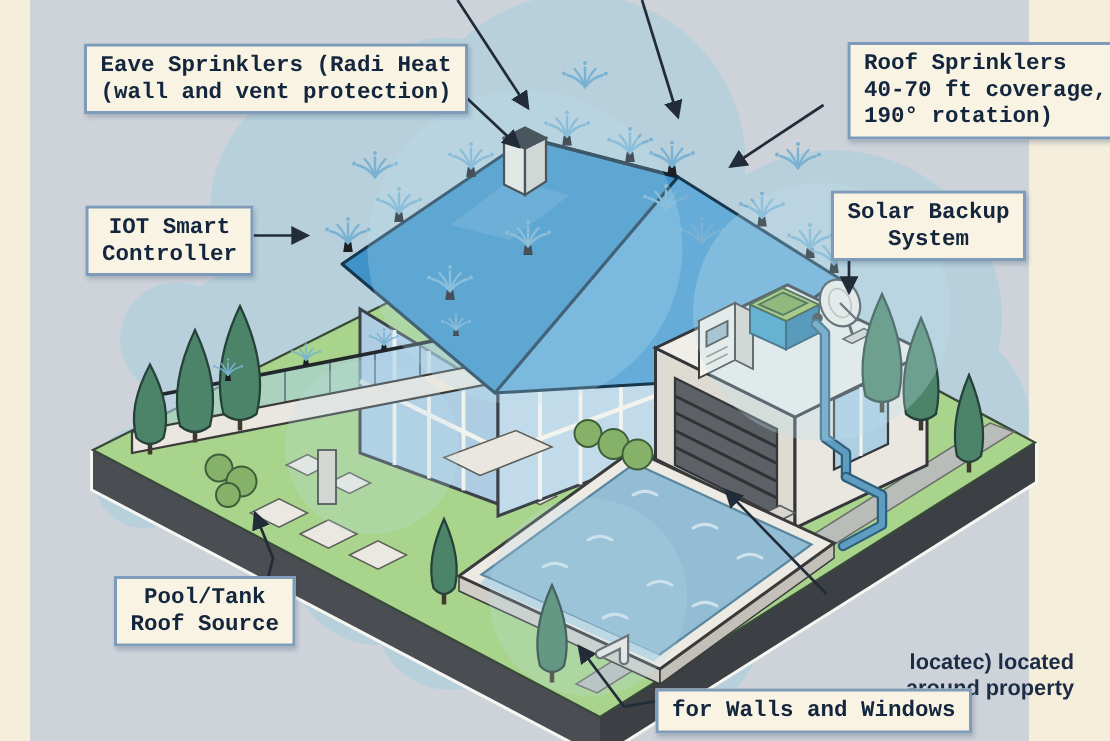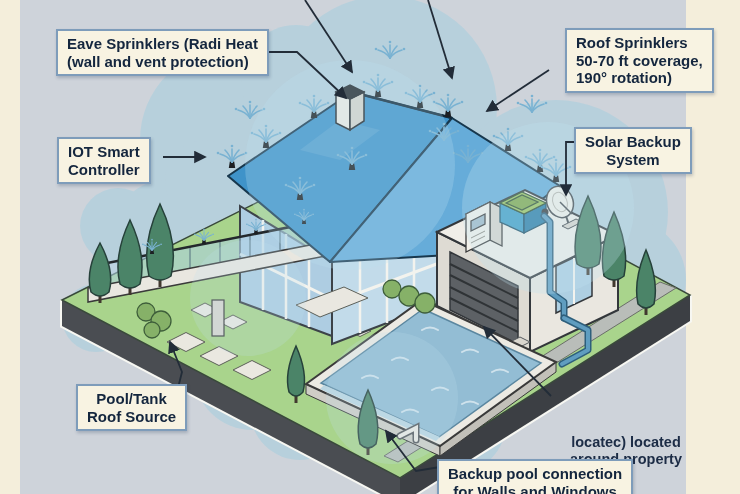--- a/index.html
+++ b/index.html
@@ -4,31 +4,31 @@
 <style>
   html,body{margin:0;padding:0;background:#9aa0a8;}
   .stage{
     position:relative;width:740px;height:494px;overflow:hidden;
     background:#ced3da;font-family:"Liberation Sans",sans-serif;
   }
   .stage svg{position:absolute;left:0;top:0;}
   .label{
     position:absolute;z-index:6;background:#f8f3e2;border:2px solid #7e9cba;
     color:#14263e;font-weight:bold;font-size:15px;line-height:1.18;
-    padding:4px 9px;box-shadow:1px 2px 3px rgba(40,60,90,.25);white-space:nowrap;
+    padding:4px 9px;box-shadow:1px 2px 3px rgba(40,60,90,.25);white-space:nowrap;font-family:Liberation Mono, monospace;
   }
   .label.center{text-align:center;}
   .caption{
     position:absolute;z-index:6;color:#1c2c46;font-weight:bold;font-size:14.5px;
-    line-height:1.2;text-align:center;white-space:nowrap;
+    line-height:1.2;text-align:right;white-space:nowrap;
   }
   #lab-eave{left:56px;top:29px;}
   #lab-roof{left:549px;top:28px;margin-left:16px;}
   #lab-iot{left:57px;top:137px;}
-  #lab-solar{left:574px;top:127px;}
+  #lab-solar{left:554px;top:127px;}
   #lab-pooltank{left:48px;top:384px;margin-left:28px;}
   #lab-perimeter{left:547px;top:389px;font-size:14.5px;}
   #cap-perimeter{left:536px;top:434px;width:180px;}
   #lab-backup{left:437px;top:459px;}
 </style>
 </head>
 <body>
 
 <div class="stage">
 
@@ -355,21 +355,21 @@
   </g>
 </svg>
 
 <div class="label" id="lab-eave">
   <div>Eave Sprinklers (Radi Heat</div>
   <div>(wall and vent protection)</div>
 </div>
 
 <div class="label" id="lab-roof">
   <div>Roof Sprinklers</div>
-  <div>50-70 ft coverage,</div>
+  <div>40-70 ft coverage,</div>
   <div>190° rotation)</div>
 </div>
 
 <div class="label center" id="lab-iot">
   <div>IOT Smart</div>
   <div>Controller</div>
 </div>
 
 <div class="label center" id="lab-solar">
   <div>Solar Backup</div>
@@ -381,17 +381,16 @@
   <div>Roof Source</div>
 </div>
 
 
 <div class="caption" id="cap-perimeter">
   <div>locatec) located</div>
   <div>around property</div>
 </div>
 
 <div class="label center" id="lab-backup">
-  <div>Backup pool connection</div>
   <div>for Walls and Windows</div>
 </div>
 
 </div>
 
 </body></html>

